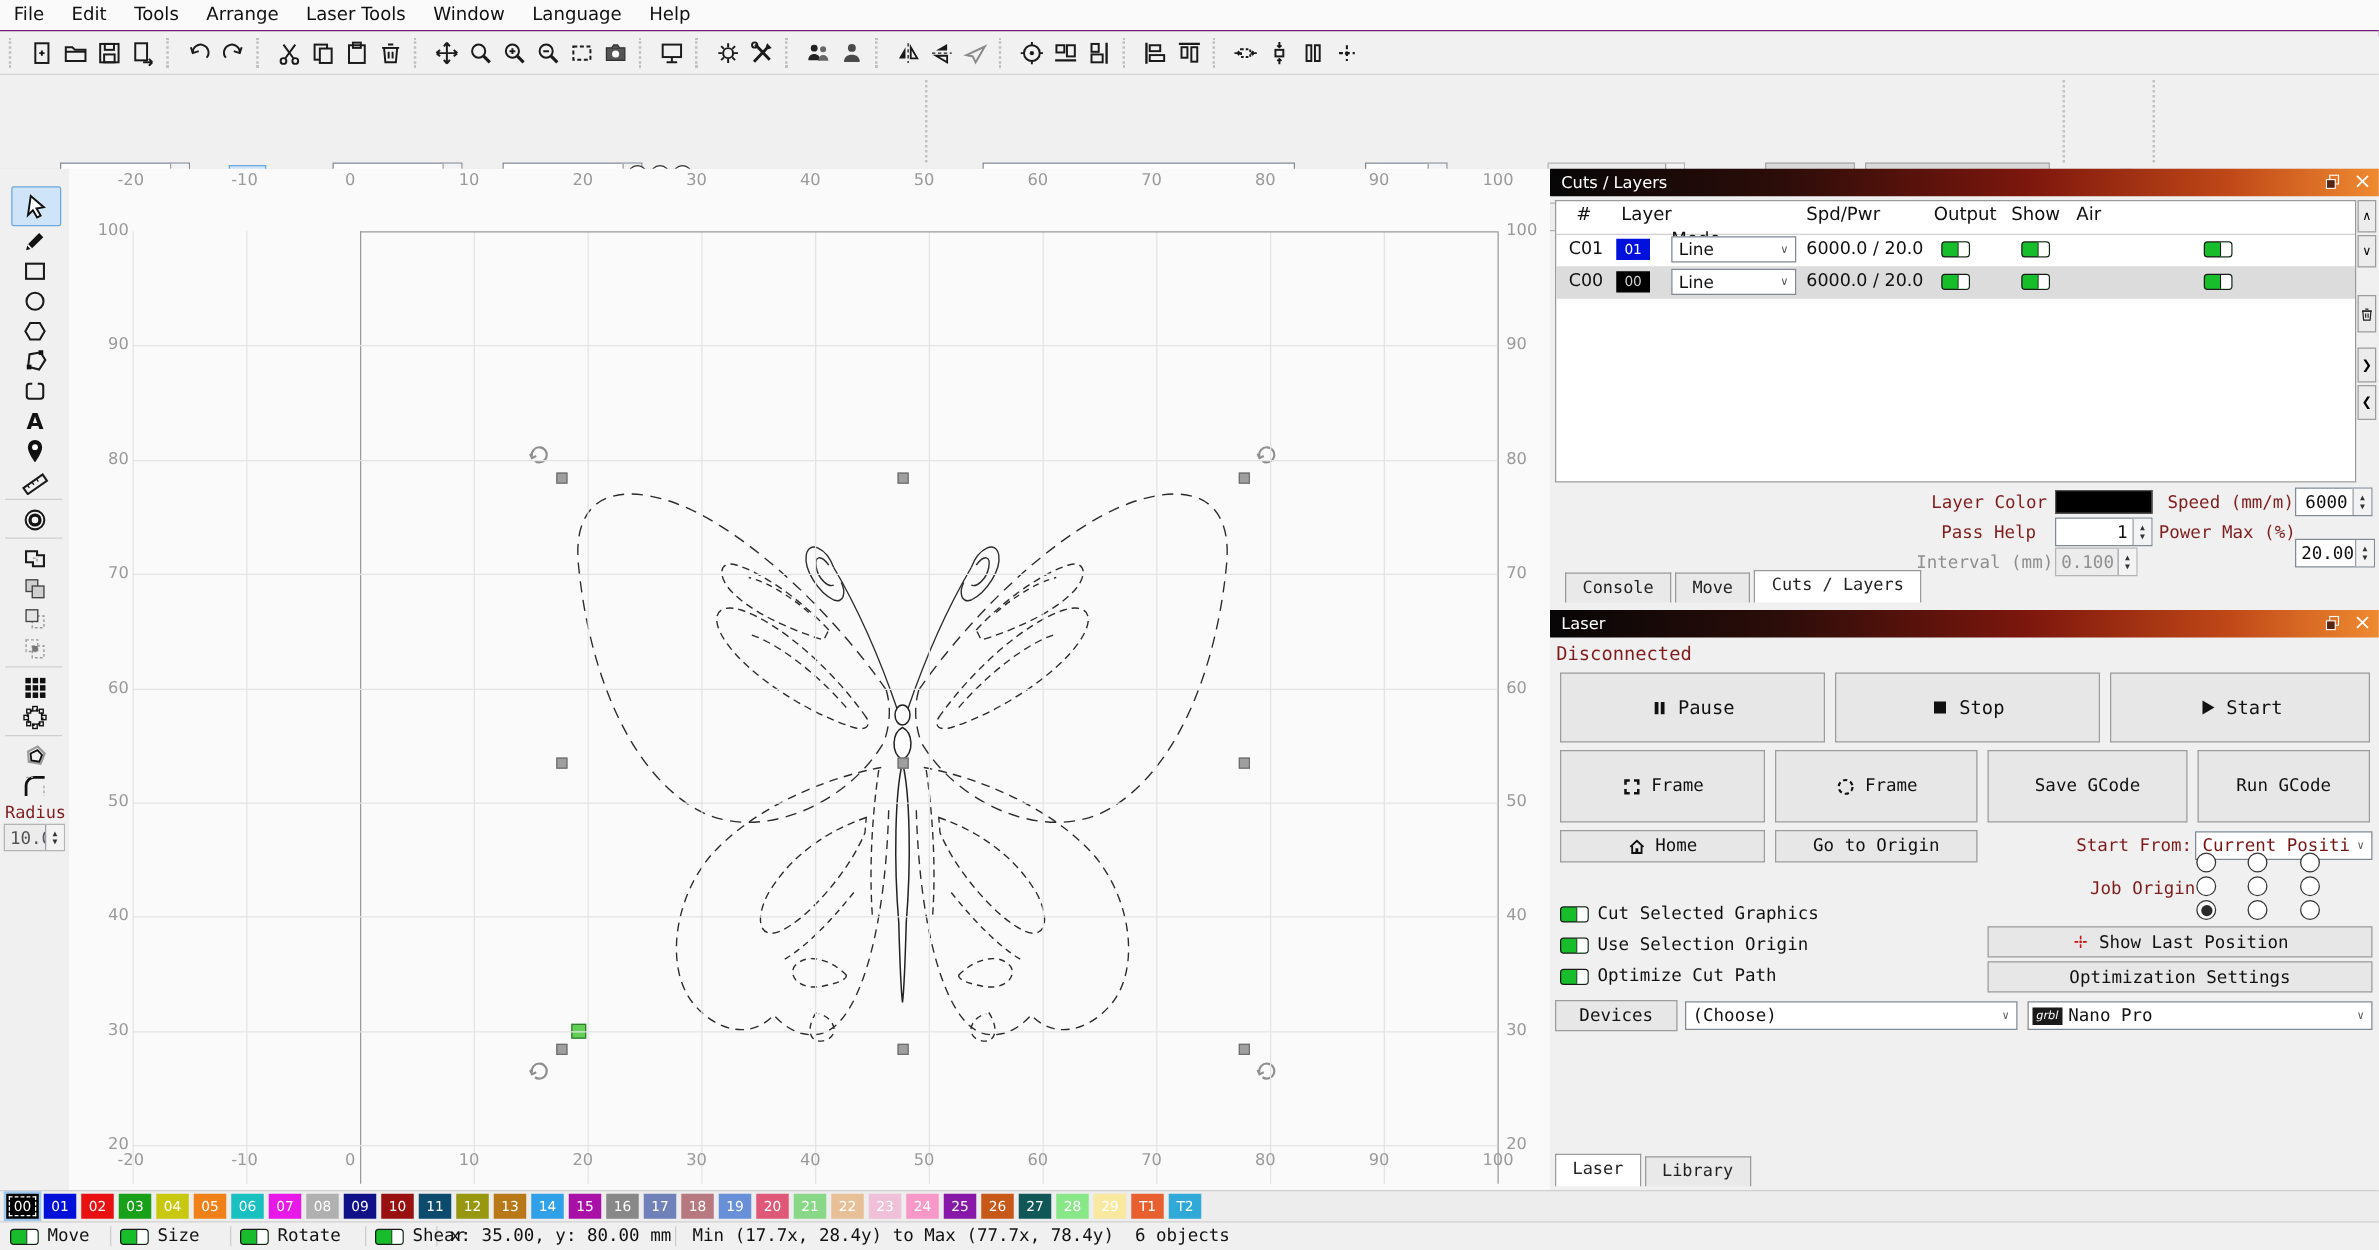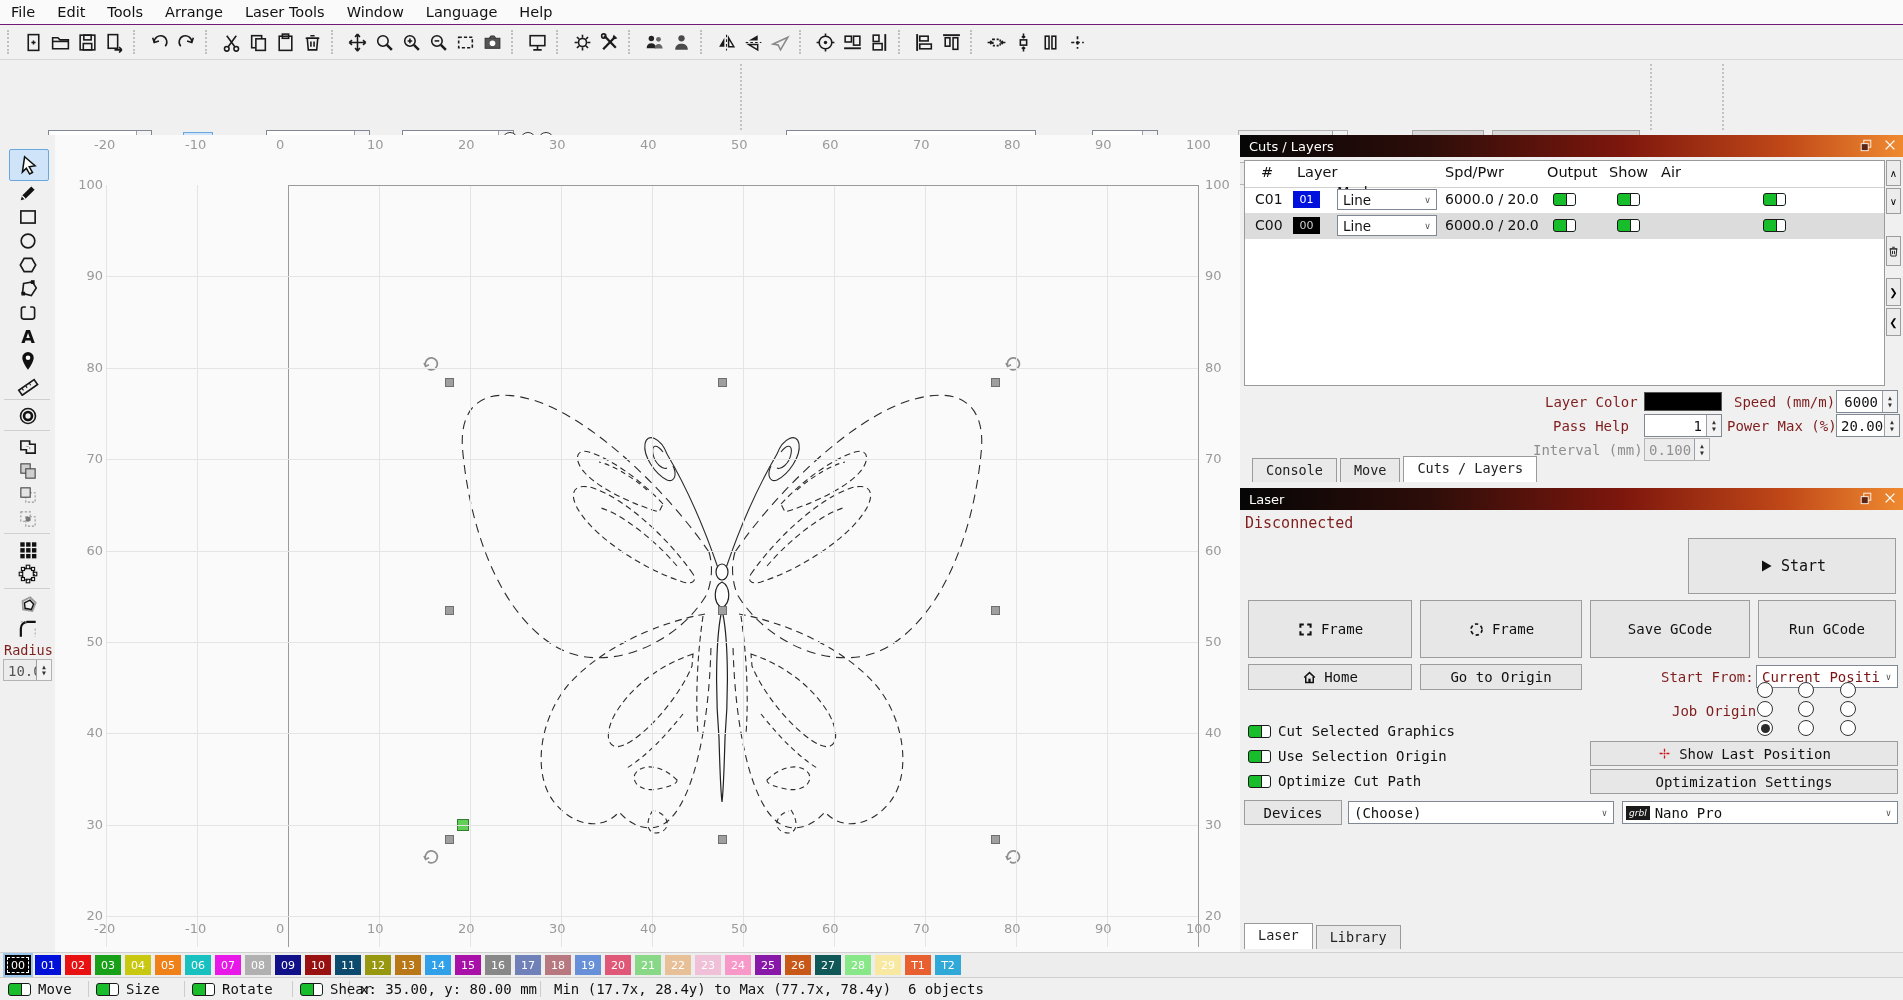--- a/index.html
+++ b/index.html
@@ -811,21 +811,21 @@
     <div class="fld right" style="left:596px;top:255px;width:62px">
         <span class="v">6000</span>
         <span class="spn">▲<br>▼</span>
       </div>
     <span class="lbl" style="left:313px;top:283px">Pass Help</span>
     <div class="fld right" style="left:404px;top:279px;width:78px">
         <span class="v">1</span>
         <span class="spn">▲<br>▼</span>
       </div>
     <span class="lbl" style="left:487px;top:283px">Power Max (%)</span>
-    <div class="fld right" style="left:596px;top:279px;width:64px">
+    <div class="fld right" style="left:596px;top:296px;width:64px">
         <span class="v">20.00</span>
         <span class="spn">▲<br>▼</span>
       </div>
     <span class="lbl dis" style="left:293px;top:307px">Interval (mm)</span>
     <div class="fld dis right" style="left:404px;top:303px;width:66px">
         <span class="v">0.100</span>
         <span class="spn">▲<br>▼</span>
       </div>
     <div class="tabs" style="left:12px;top:322px" id="cutstabs">
         <div class="tab">Console</div>
@@ -841,20 +841,33 @@
           <span><svg viewBox="0 0 16 16">
               <rect x="5.5" y="2.5" width="8" height="8" fill="none" stroke="#fff"></rect>
               <rect x="2.5" y="6.5" width="8" height="8" fill="#5a2413" stroke="#fff"></rect>
             </svg></span>
           <span><svg viewBox="0 0 16 16">
               <path d="M3 3l10 10M13 3L3 13" stroke="#fff" stroke-width="1.6"></path>
             </svg></span>
         </span>
     </div>
     <span class="lbl" style="left:5px;top:26px;font-size:15px">Disconnected</span>
+    <div class="btn" style="left:8px;top:50px;width:212px;height:56px;font-size:15px">
+        <svg viewBox="0 0 20 20" width="15" height="15">
+          <rect x="5" y="3.5" width="4" height="13" fill="#111"></rect>
+          <rect x="11.5" y="3.5" width="4" height="13" fill="#111"></rect>
+        </svg>
+        <span>Pause</span>
+      </div>
+    <div class="btn" style="left:228px;top:50px;width:212px;height:56px;font-size:15px">
+        <svg viewBox="0 0 20 20" width="16" height="16">
+          <rect x="4" y="4" width="12" height="12" fill="#111"></rect>
+        </svg>
+        <span>Stop</span>
+      </div>
     <div class="btn" style="left:448px;top:50px;width:208px;height:56px;font-size:15px">
         <svg viewBox="0 0 20 20" width="16" height="16">
           <path d="M5 3l12 7-12 7z" fill="#111"></path>
         </svg>
         <span>Start</span>
       </div>
     <div class="btn" style="left:8px;top:112px;width:164px;height:58px">
         <svg viewBox="0 0 20 20" width="17" height="17">
           <path d="M4 8V4h4M12 4h4v4M16 12v4h-4M8 16H4v-4" fill="none" stroke="#111" stroke-width="2.4"></path>
         </svg>

